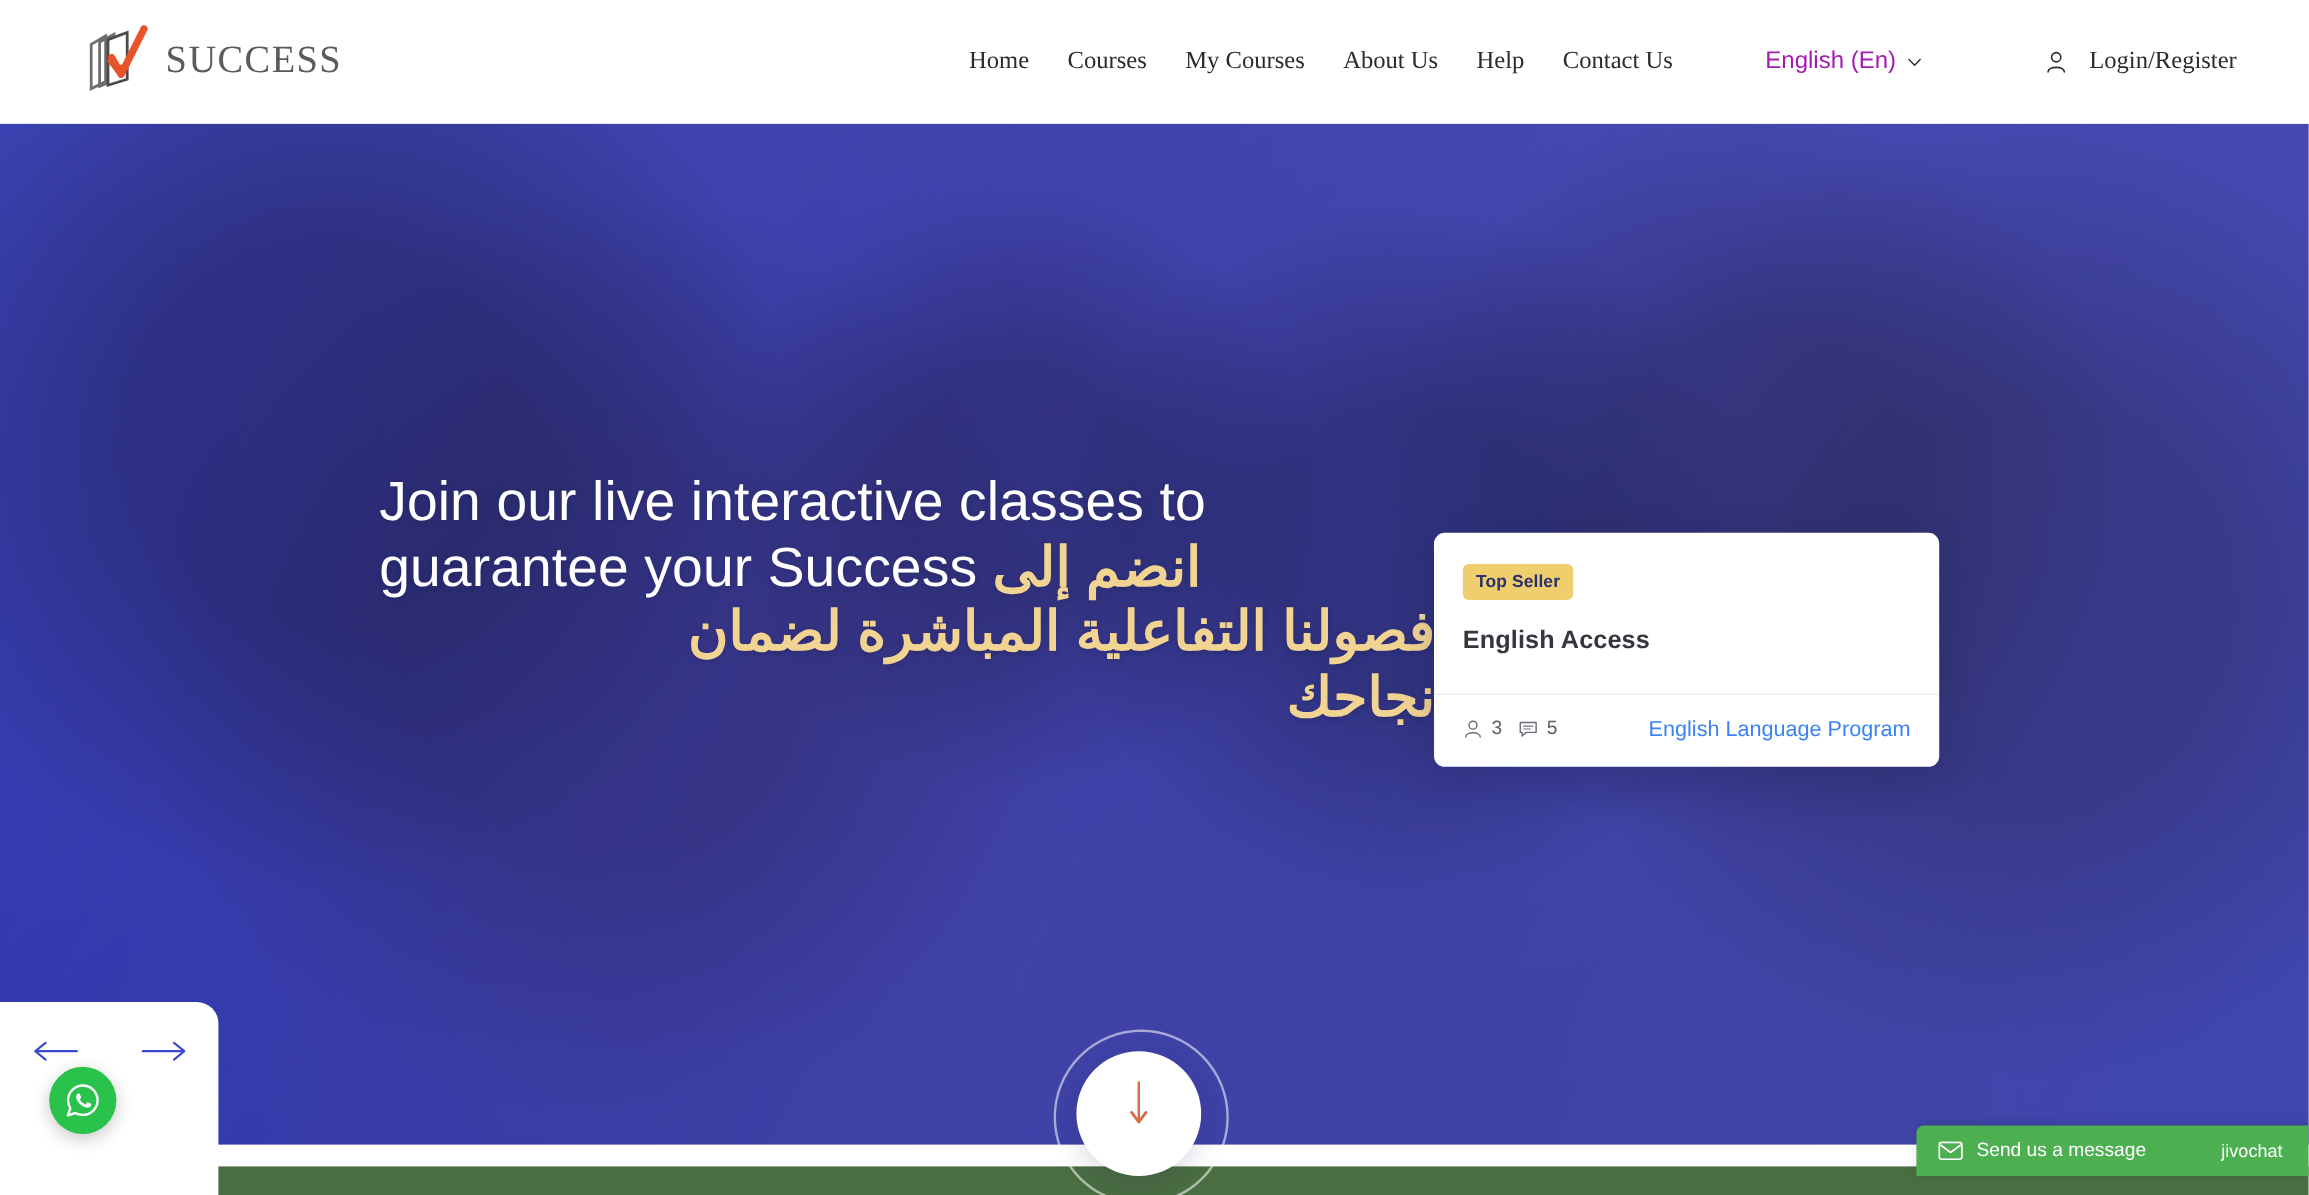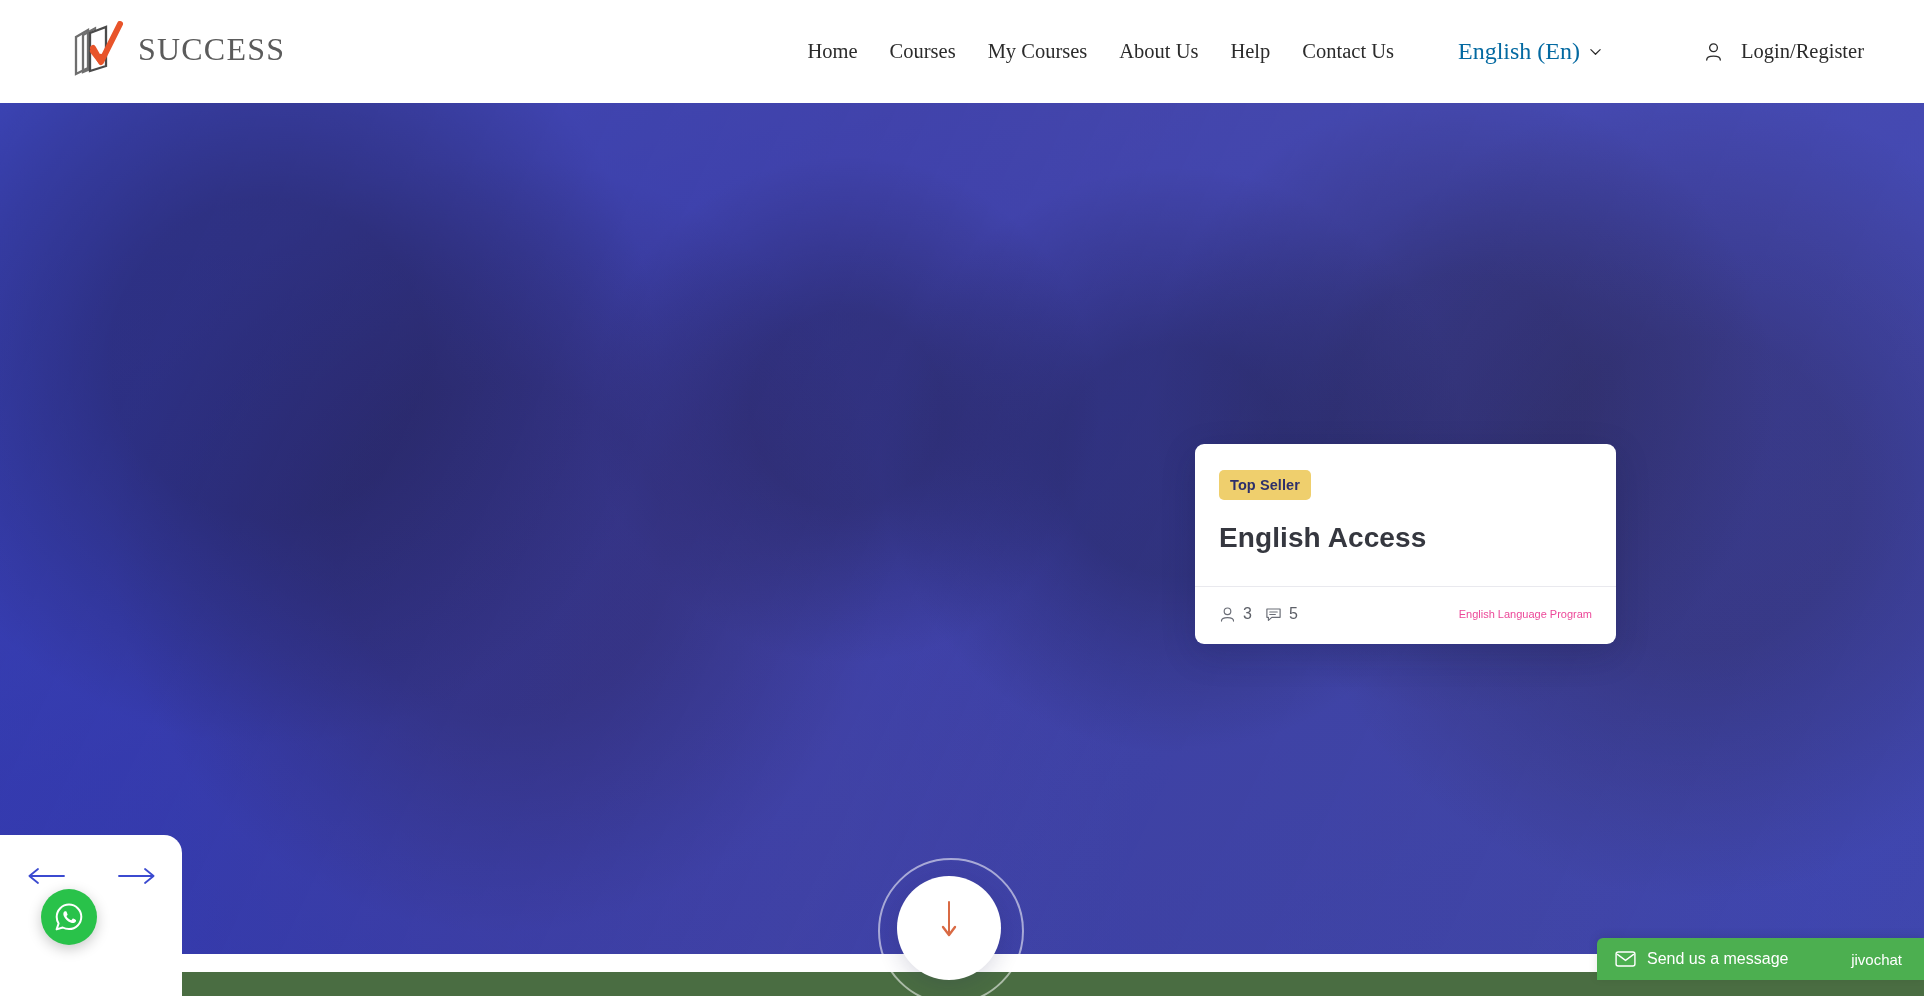--- a/index.html
+++ b/index.html
@@ -78,23 +78,23 @@
     position: absolute;
     right: 322px;
     top: 0;
     height: 103px;
     display: flex;
     align-items: center;
     gap: 9px;
     cursor: pointer;
   }
   .lang-label {
-    font-family: Liberation Serif, serif;
-    font-size: 24px;
-    color: #0369a1;
+    font-family: Liberation Sans, sans-serif;
+    font-size: 20px;
+    color: #a21caf;
     white-space: nowrap;
   }
   .chev { width: 13px; height: 13px; display: block; }
 
   .account-link {
     position: absolute;
     right: 60px;
     top: 0;
     height: 103px;
     display: flex;
@@ -188,37 +188,37 @@
     background: #efcf6d;
     color: #2c2f6b;
     font-size: 14.5px;
     font-weight: 700;
     padding: 7px 11px;
     border-radius: 5px;
     letter-spacing: .1px;
   }
   .card-title {
     margin: 22px 0 8px 0;
-    font-size: 28px;
+    font-size: 21px;
     font-weight: 700;
     color: #35373f;
     letter-spacing: .1px;
   }
   .card-foot {
     border-top: 1px solid #e9e9ee;
     padding: 18px 24px 21px 24px;
     display: flex;
     align-items: center;
     justify-content: space-between;
   }
   .card-stats { display: flex; align-items: center; gap: 13px; }
   .stat { display: flex; align-items: center; gap: 7px; }
   .stat-ico { width: 17px; height: 17px; display: block; }
   .stat-val { font-size: 16px; color: #5d6068; }
-  .card-cat { font-size: 11px; color: #ec4899; white-space: nowrap; }
+  .card-cat { font-size: 18px; color: #3b82f6; white-space: nowrap; }
 
   
   .slider-panel {
     position: absolute;
     left: 0;
     top: 835px;
     width: 182px;
     height: 161px;
     background: #ffffff;
     border-top-right-radius: 18px;
@@ -409,20 +409,26 @@
       <span class="account-label">Login/Register</span>
     </a>
 
   </header>
 
   <section class="hero">
     <div class="hero-photo"></div>
     <div class="hero-tint"></div>
     <div class="hero-wash"></div>
 
+    <div class="hero-copy">
+      <h1 class="hero-line">Join our live interactive classes to</h1>
+      <h1 class="hero-line"><span>guarantee your Success</span> <span class="hero-ar">انضم إلى</span></h1>
+      <h1 class="hero-line hero-ar">فصولنا التفاعلية المباشرة لضمان</h1>
+      <h1 class="hero-line hero-ar">نجاحك</h1>
+    </div>
 
     <article class="course-card">
       <div class="card-body">
         <span class="badge">Top Seller</span>
         <h3 class="card-title">English Access</h3>
       </div>
       <div class="card-foot">
         <div class="card-stats">
           <div class="stat">
             <svg class="stat-ico" viewBox="0 0 18 18" aria-hidden="true">

